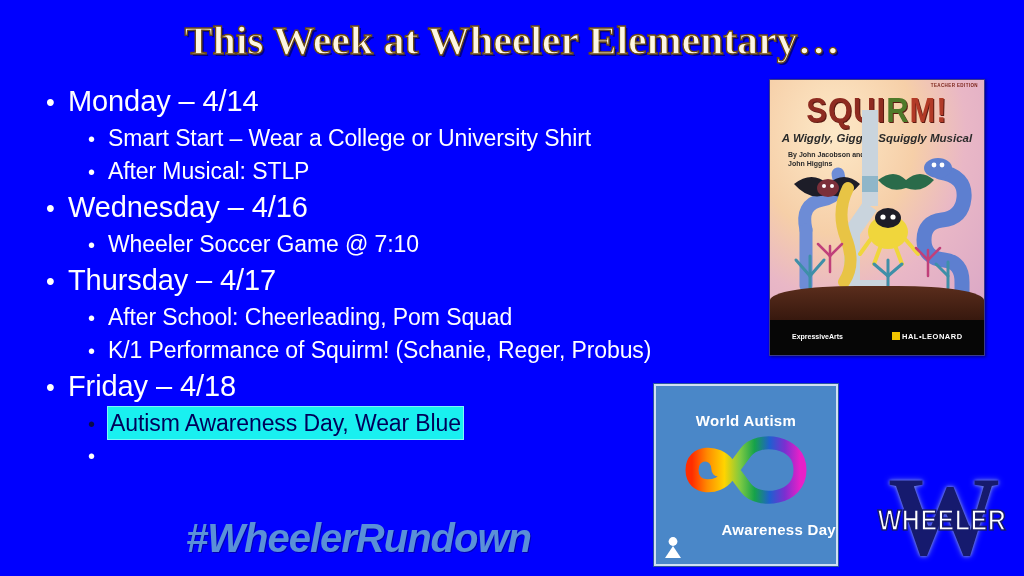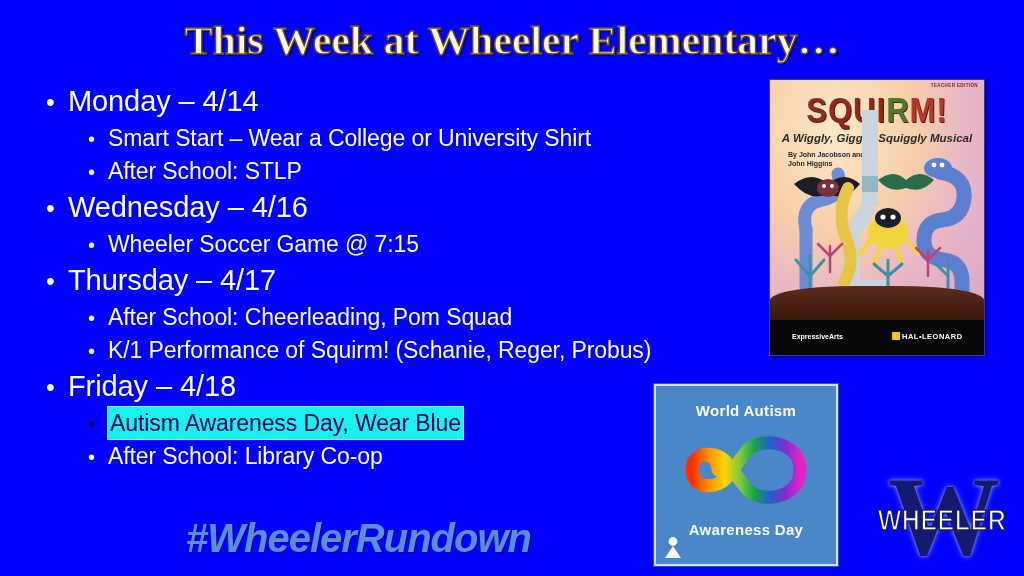--- a/index.html
+++ b/index.html
@@ -213,23 +213,24 @@
   }
   .aut-text {
     position: absolute;
     left: 0; right: 0;
     text-align: center;
     color: #ffffff;
     font-family: "Liberation Sans", sans-serif;
     font-weight: bold;
     font-size: 15px;
     letter-spacing: 0.3px;
+    margin-top: 10px;
   }
   #aut-top { top: 16px; }
-  #aut-bottom { bottom: 26px; }
+  #aut-bottom { bottom: 26px; text-align: right; }
   .aut-arc span {
     display: inline-block;
   }
   #autism-infinity {
     position: absolute;
     left: 28px;
     top: 48px;
     width: 124px;
     height: 72px;
   }
@@ -292,29 +293,29 @@
       <div class="row lvl1">
         <span class="bullet">•</span>
         <span class="rowtext">Monday – 4/14</span>
       </div>
       <div class="row lvl2">
         <span class="bullet">•</span>
         <span class="rowtext">Smart Start – Wear a College or University Shirt</span>
       </div>
       <div class="row lvl2">
         <span class="bullet">•</span>
-        <span class="rowtext">After School: STLP</span>
+        <span class="rowtext">After Musical: STLP</span>
       </div>
       <div class="row lvl1">
         <span class="bullet">•</span>
         <span class="rowtext">Wednesday – 4/16</span>
       </div>
       <div class="row lvl2">
         <span class="bullet">•</span>
-        <span class="rowtext">Wheeler Soccer Game @ 7:15</span>
+        <span class="rowtext">Wheeler Soccer Game @ 7:10</span>
       </div>
       <div class="row lvl1">
         <span class="bullet">•</span>
         <span class="rowtext">Thursday – 4/17</span>
       </div>
       <div class="row lvl2">
         <span class="bullet">•</span>
         <span class="rowtext">After School: Cheerleading, Pom Squad</span>
       </div>
       <div class="row lvl2">
@@ -324,21 +325,20 @@
       <div class="row lvl1">
         <span class="bullet">•</span>
         <span class="rowtext">Friday – 4/18</span>
       </div>
       <div class="row lvl2 selected">
         <span class="bullet">•</span>
         <span class="rowtext">Autism Awareness Day, Wear Blue</span>
       </div>
       <div class="row lvl2">
         <span class="bullet">•</span>
-        <span class="rowtext">After School: Library Co-op</span>
       </div>
     </div>
 
   <div id="hashtag">#WheelerRundown</div>
 
   <div id="squirm-poster">
     <div id="squirm-art">
       <div class="squirm-edition">TEACHER EDITION</div>
       <div class="squirm-title">
         <span>SQUI</span><span class="g">R</span><span class="r">M!</span>

